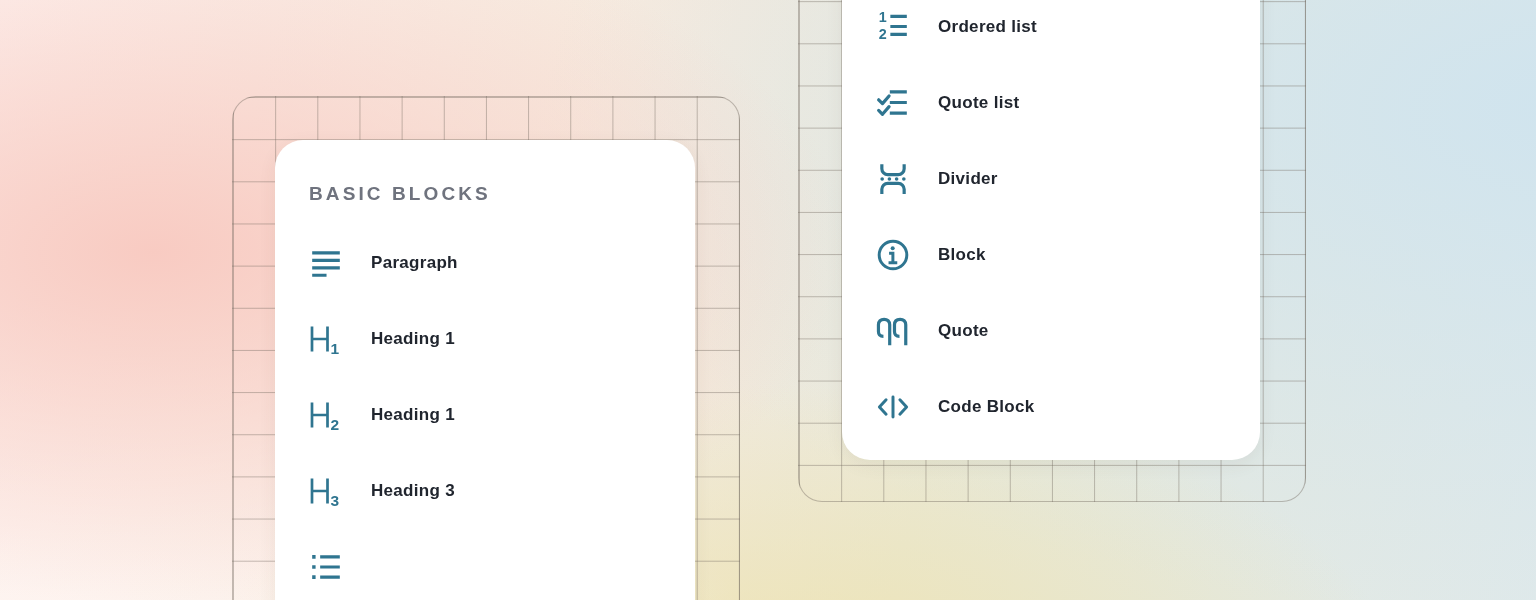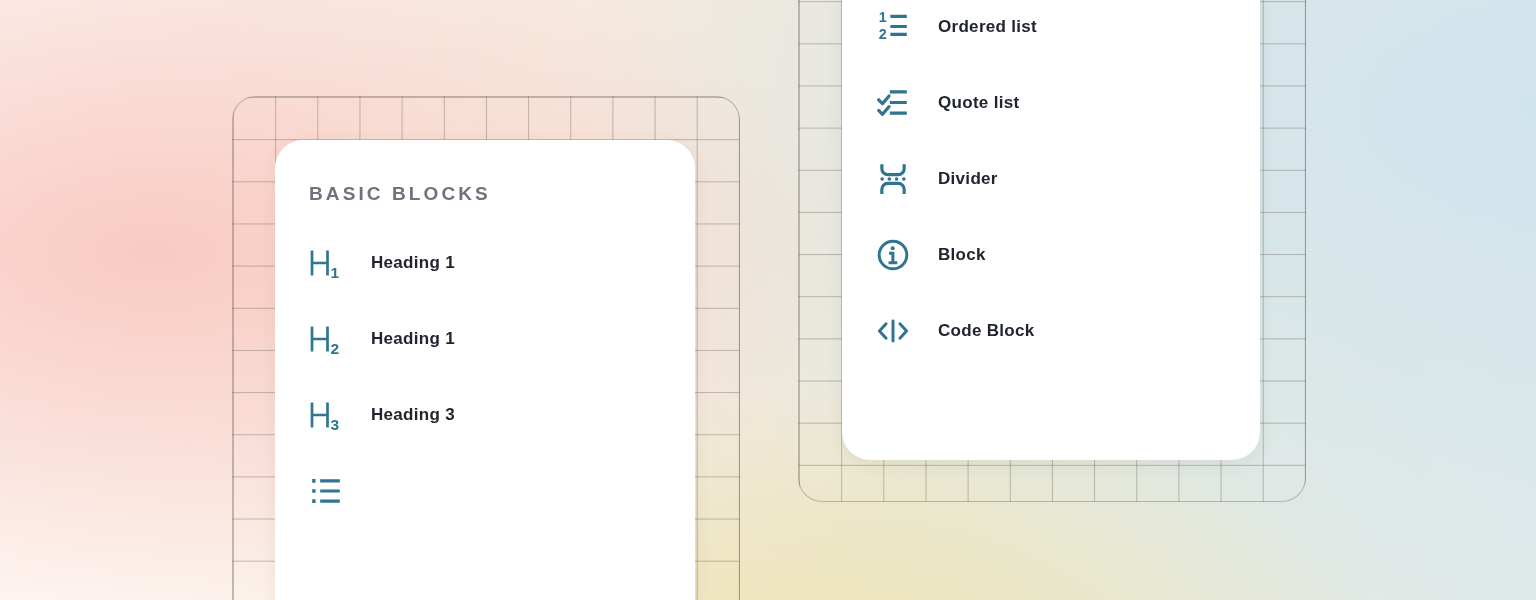--- a/index.html
+++ b/index.html
@@ -57,20 +57,28 @@
 </style>
 </head>
 <body>
 
 <div class="grid" id="grid-left"></div>
 <div class="grid" id="grid-right"></div>
 
 <div class="card" id="card-left">
   <div class="card-header">BASIC BLOCKS</div>
   <div class="menu" id="menu-left">
+      <div class="menu-item">
+        <span class="icon">
+          <svg width="34" height="34" viewBox="0 0 32 32" fill="none">
+      <path d="M3 6.5h26M3 13.5h26M3 20.5h26M3 27.5h13.5" stroke="currentColor" fill="none" stroke-width="3"></path>
+          </svg>
+        </span>
+        <span class="label">Paragraph</span>
+      </div>
       <div class="menu-item">
         <span class="icon">
           <svg width="38" height="34" viewBox="0 0 38 34" fill="none">
      <path d="M5 4.5v25M5 17h15.5M20.5 4.5v25" stroke="currentColor" fill="none" stroke-width="2.7"></path>
      <text x="23.5" y="31.5" font-size="15.5" font-weight="700" fill="currentColor" font-family="Liberation Sans, sans-serif">1</text>
    </svg>
         </span>
         <span class="label">Heading 1</span>
       </div>
       <div class="menu-item">
@@ -139,19 +147,28 @@
       <circle cx="16" cy="16" r="13" stroke="currentColor" fill="none" stroke-width="2.8"></circle>
       <circle cx="15.7" cy="9.6" r="1.9" fill="currentColor"></circle>
       <path d="M12.3 14.3h3.6v8.6M11.8 23.3h8.2" stroke="currentColor" fill="none" stroke-width="2.8"></path>
           </svg>
         </span>
         <span class="label">Block</span>
       </div>
       <div class="menu-item">
         <span class="icon">
           <svg width="34" height="34" viewBox="0 0 32 32" fill="none">
+      <path d="M12.9 29.5L12.9 10.2C12.9 6.9 10.8 5 7.6 5 4.4 5 2.3 6.9 2.3 10.2L2.3 16.4C2.3 19.3 4 21 7 21" stroke="currentColor" fill="none" stroke-width="3" stroke-linejoin="round"></path>
+      <path d="M28 29.5L28 10.2C28 6.9 25.9 5 22.7 5 19.5 5 17.4 6.9 17.4 10.2L17.4 16.4C17.4 19.3 19.1 21 22.1 21" stroke="currentColor" fill="none" stroke-width="3" stroke-linejoin="round"></path>
+          </svg>
+        </span>
+        <span class="label">Quote</span>
+      </div>
+      <div class="menu-item">
+        <span class="icon">
+          <svg width="34" height="34" viewBox="0 0 32 32" fill="none">
       <path d="M9.5 9.2 3.2 16l6.3 6.8M22.5 9.2 28.8 16l-6.3 6.8M16 6.5v19" stroke="currentColor" fill="none" stroke-width="2.8" stroke-linecap="round" stroke-linejoin="round"></path>
           </svg>
         </span>
         <span class="label">Code Block</span>
       </div>
     </div>
 </div>
 
 </body></html>

